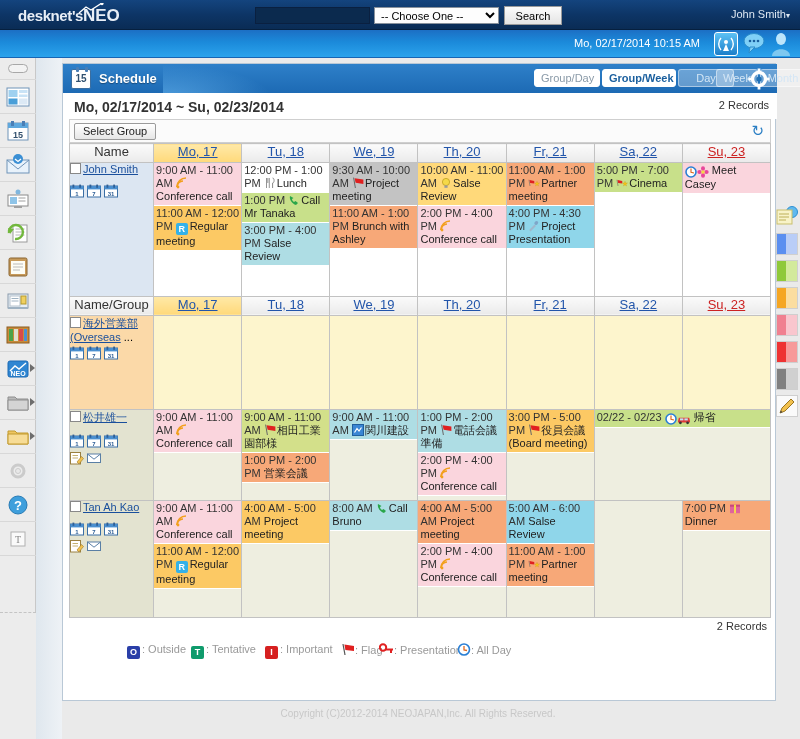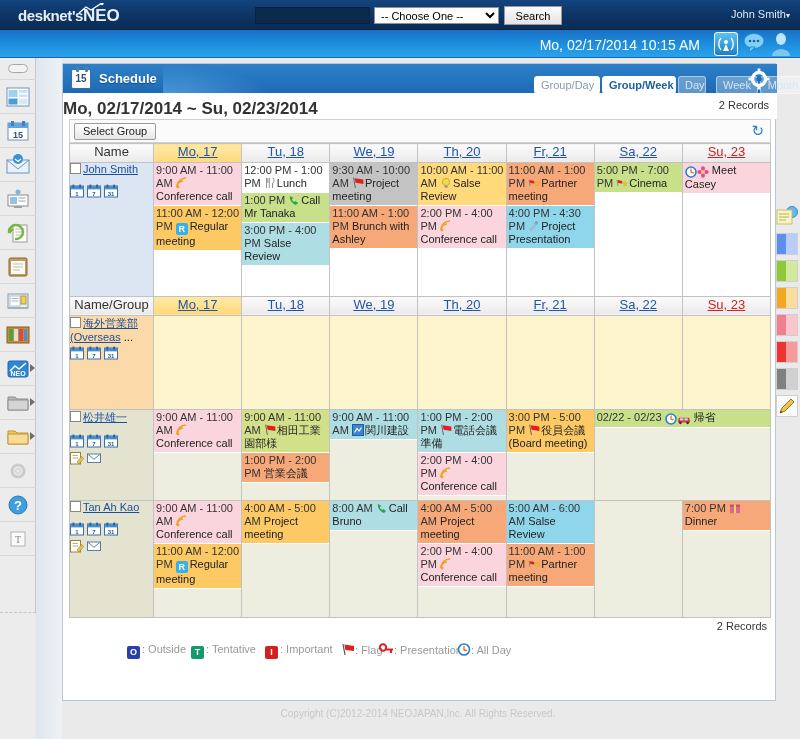--- a/index.html
+++ b/index.html
@@ -56,21 +56,21 @@
   #user-menu .caret { font-size: 8px; }
 
   
   #secondbar {
     position: absolute; left: 0; top: 30px; width: 800px; height: 28px;
     background: linear-gradient(to bottom, #1c6fc4 0%, #1b8ada 45%, #2ba3ec 100%);
     border-bottom: 1px solid #1665b4;
   }
   #datetime {
     position: absolute; right: 100px; top: 7px;
-    color: #ffffff; font-size: 14px;
+    color: #ffffff; font-size: 11px;
   }
   .topicon { position: absolute; top: 2px; }
   #icon-broadcast { right: 62px; width: 24px; height: 24px;
     background: linear-gradient(to bottom,#5dc2f5,#1c7ec9);
     border-radius: 3px; border: 1px solid #ffffff; }
   #icon-broadcast svg { display:block; }
   #icon-chat { right: 34px; width: 24px; height: 22px; }
   #icon-person { right: 8px; width: 22px; height: 24px; }
 
   
@@ -139,41 +139,41 @@
   #cal-badge .tops i {
     position: absolute; top: 0; width: 3px; height: 5px; background: #4a7eb5;
     border-radius: 1px; display: block;
   }
   #app-title {
     position: absolute; left: 36px; top: 7px;
     color: #ffffff; font-size: 13px; font-weight: bold;
     text-shadow: 0 1px 1px rgba(0,0,0,0.35);
   }
   .view-btn {
-    position: absolute; top: 12px; height: 18px;
+    position: absolute; top: 5px; height: 18px;
     background: #ffffff; border: 1px solid #ffffff;
     border-radius: 3px; color: #8a9aa8; font-size: 11px;
     line-height: 17px; text-align: center; cursor: pointer;
     padding: 0 6px;
   }
   .view-btn.active { color: #1a5f9e; font-weight: bold; }
   .view-btn.dim { background: rgba(255,255,255,0.30); color: #d4e6f5; border-color: rgba(255,255,255,0.45); }
   #gear-btn {
     position: absolute; right: 7px; top: 4px;
     width: 22px; height: 22px; cursor: pointer;
   }
 
   
   #daterow {
     position: absolute; left: 0; top: 29px; width: 714px; height: 26px;
     background: #ffffff;
   }
   #date-range {
-    position: absolute; left: 0; top: 6px;
-    font-size: 17px; font-weight: bold; color: #333333;
+    position: absolute; left: 11px; top: 6px;
+    font-size: 14px; font-weight: bold; color: #333333;
   }
   #navbtns { position: absolute; left: 290px; top: 3px; }
   .nbtn {
     display: inline-block; height: 18px; line-height: 16px;
     border: 1px solid #a3a3a3; border-radius: 2px;
     background: linear-gradient(to bottom,#ffffff,#e3e3e3);
     font-size: 9px; color: #333; text-align: center;
     margin-right: 2px; cursor: pointer; vertical-align: top;
     padding: 0 4px; min-width: 14px;
   }
@@ -495,21 +495,21 @@
         <span class="tops">
           <i style="left:2px"></i>
             <i style="left:11px"></i>
         </span>
         <span>15</span>
       </div>
       <div id="app-title">Schedule</div>
 
       <div class="view-btn" style="left:471px; width:66px;">Group/Day</div>
       <div class="view-btn active" style="left:539px; width:74px;">Group/Week</div>
-      <div class="view-btn dim" style="left:615px; width:28px;">Day</div>
+      <div class="view-btn dim" style="left:615px; width:56px;">Day</div>
       <div class="view-btn dim" style="left:653px; width:42px;">Week</div>
       <div class="view-btn dim" style="left:697px; width:46px;">Month</div>
 
       <svg id="gear-btn" viewBox="0 0 22 22">
         <circle cx="11" cy="11" r="6.5" fill="none" stroke="#ffffff" stroke-width="3.4"></circle>
         <circle cx="11" cy="11" r="2.6" fill="#2170b5"></circle>
         <g fill="#ffffff">
           <rect x="9.6" y="0.5" width="2.8" height="4"></rect>
             <rect x="9.6" y="17.5" width="2.8" height="4"></rect>
           <rect x="0.5" y="9.6" width="4" height="2.8"></rect>

